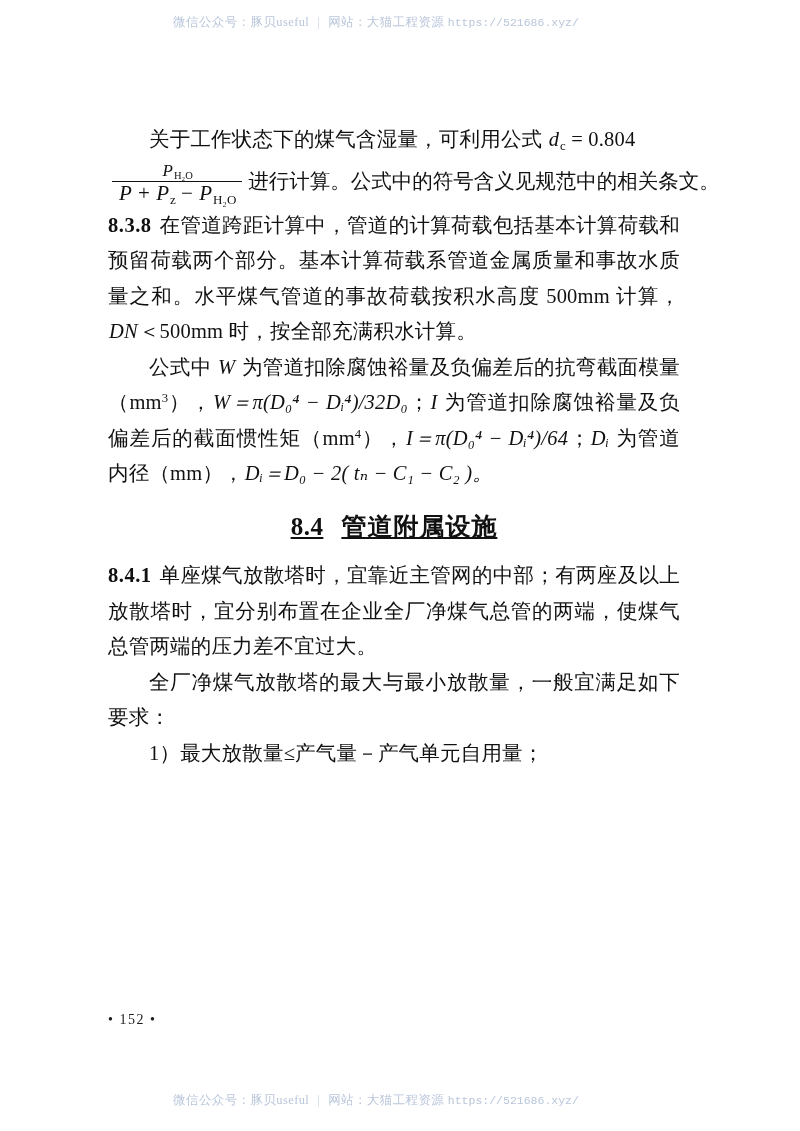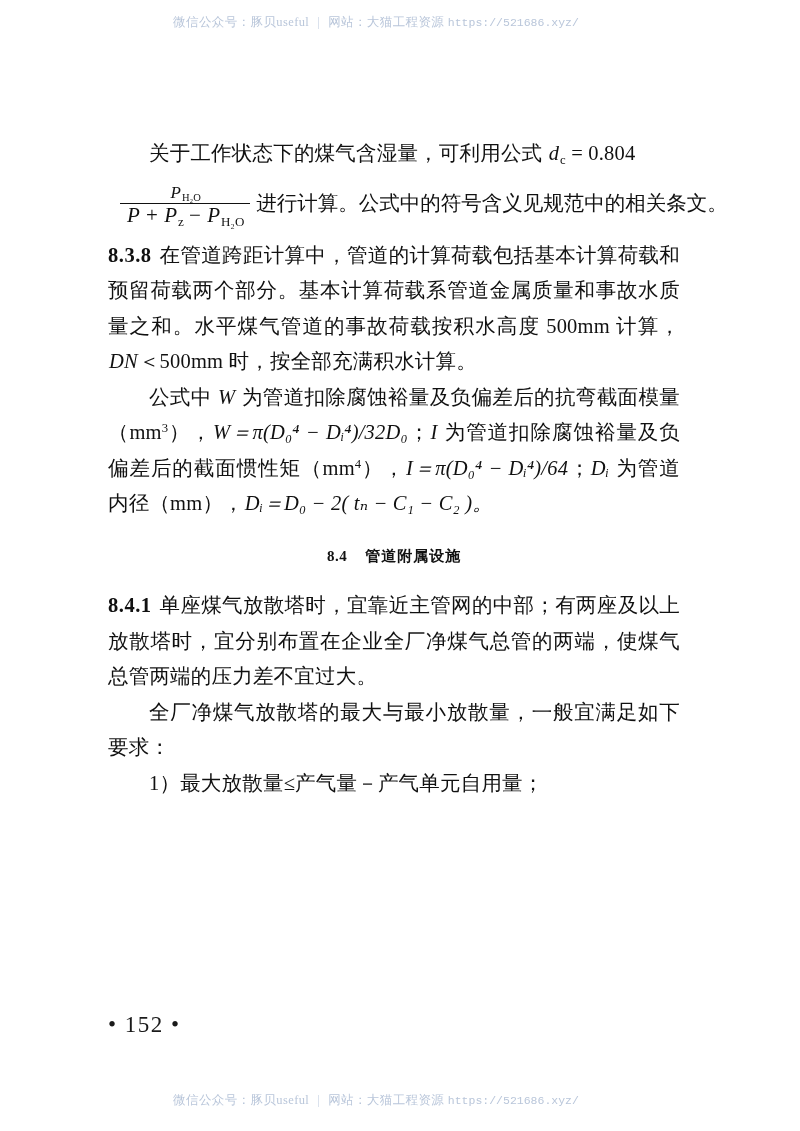--- a/index.html
+++ b/index.html
@@ -38,21 +38,21 @@
     font-size: 11.5px;
     letter-spacing: 0px;
   }
   #watermark-top { top: 14px; }
   #watermark-bottom { top: 1092px; }
 
   
   .page {
     position: absolute;
     left: 108px;
-    top: 136px;
+    top: 122px;
     width: 572px;
   }
 
   p, .line {
     margin: 0;
     font-size: 20.5px;
     line-height: 35.5px;
     text-align: justify;
     text-justify: inter-character;
     letter-spacing: 0.2px;
@@ -82,21 +82,21 @@
     line-height: 0;
   }
   sub { vertical-align: -0.28em; }
   sup { vertical-align: 0.52em; }
 
   
   .fracline {
     display: block;
     font-size: 20.5px;
     line-height: 35.5px;
-    margin: 12px;
+    margin: 4px;
     white-space: nowrap;
   }
   .frac {
     display: inline-block;
     vertical-align: middle;
     text-align: center;
     font-style: normal;
     margin: 0 6px 0 0;
     position: relative;
     top: -1px;
@@ -112,34 +112,35 @@
     font-size: 21px;
     line-height: 20px;
     border-top: 1.4px solid #111;
     padding: 1px 6px 0 6px;
   }
 
   
   .heading {
     text-align: center;
     font-weight: bold;
-    font-size: 15px;
+    font-size: 25px;
     line-height: 35.5px;
     margin: 17px 0 14px 0;
     letter-spacing: 1px;
+    text-decoration: underline;
   }
   .heading .h-num { margin-right: 18px; letter-spacing: 0.5px; }
 
   
   #page-number {
     position: absolute;
     left: 108px;
     top: 1012px;
     width: 200px;
-    font-size: 23px;
+    font-size: 14px;
     letter-spacing: 1.5px;
     color: #1a1a1a;
     font-family: "Liberation Serif", "DejaVu Serif", serif;
   }
 </style>
 </head>
 <body>
 
 <div class="watermark" id="watermark-top">
   <span>微信公众号：</span><span>豚贝useful</span><span class="wm-sep">|</span><span>网站：</span><span>大猫工程资源</span> <span class="wm-url">https://521686.xyz/</span>

